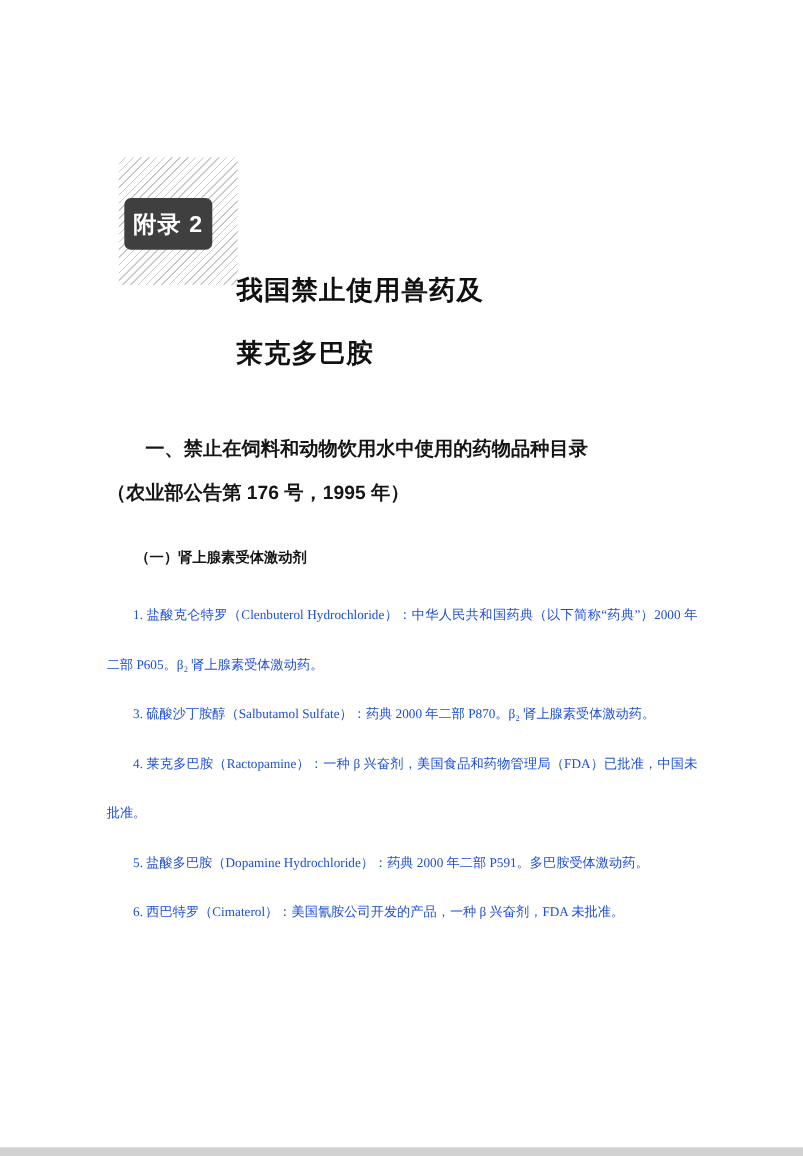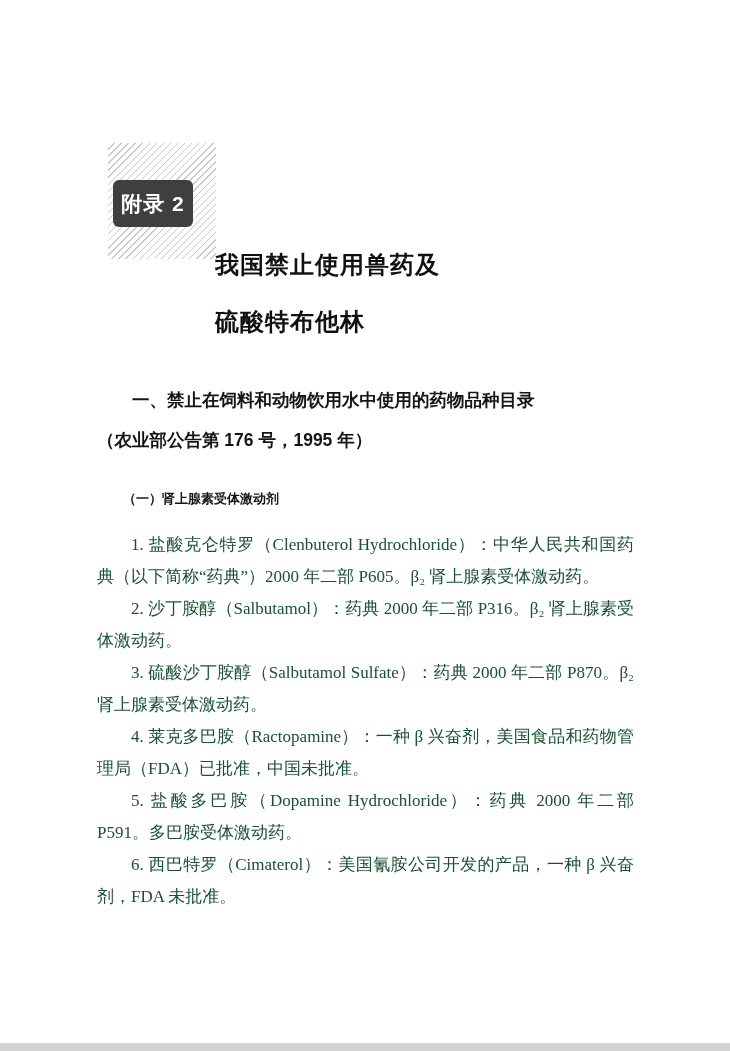--- a/index.html
+++ b/index.html
@@ -55,21 +55,21 @@
     font-family: "Liberation Sans", sans-serif;
     font-weight: bold;
     font-size: 24px;
     line-height: 57px;
     color: #111111;
     letter-spacing: 1px;
   }
   .content {
     position: absolute;
     left: 97px;
-    top: 380px;
+    top: 388px;
     width: 537px;
   }
   .sec-heading {
     font-family: "Liberation Sans", sans-serif;
     font-weight: bold;
     font-size: 17.5px;
     line-height: 40px;
     color: #151515;
   }
   .sec-heading .indent { text-indent: 2em; }
@@ -77,25 +77,25 @@
     font-family: "Liberation Sans", sans-serif;
     font-weight: bold;
     font-size: 13px;
     line-height: 26px;
     margin-top: 26px;
     text-indent: 2em;
     color: #151515;
   }
   .paras { margin-top: 17px; }
   .paras p {
-    font-size: 17px;
-    line-height: 32px;
+    font-size: 12px;
+    line-height: 45px;
     text-align: justify;
     text-indent: 2em;
-    color: #14532d;
+    color: #1d4ed8;
   }
   .bottom-strip {
     position: absolute;
     left: 0;
     bottom: 0;
     width: 730px;
     height: 8px;
     background: #d2d2d2;
   }
 </style>
@@ -105,35 +105,34 @@
 <div class="page">
 
   <div class="hatch"></div>
 
   <div class="badge">
     <span>附录 2</span>
   </div>
 
   <div class="title">
     <div>我国禁止使用兽药及</div>
-    <div>硫酸特布他林</div>
+    <div>莱克多巴胺</div>
   </div>
 
   <div class="content">
 
     <div class="sec-heading">
       <div class="indent">一、禁止在饲料和动物饮用水中使用的药物品种目录</div>
       <div>（农业部公告第 176 号，1995 年）</div>
     </div>
 
     <div class="sub-heading">（一）肾上腺素受体激动剂</div>
 
     <div class="paras">
       <p>1. 盐酸克仑特罗（Clenbuterol Hydrochloride）：中华人民共和国药典（以下简称“药典”）2000 年二部 P605。β₂ 肾上腺素受体激动药。</p>
-      <p>2. 沙丁胺醇（Salbutamol）：药典 2000 年二部 P316。β₂ 肾上腺素受体激动药。</p>
       <p>3. 硫酸沙丁胺醇（Salbutamol Sulfate）：药典 2000 年二部 P870。β₂ 肾上腺素受体激动药。</p>
       <p>4. 莱克多巴胺（Ractopamine）：一种 β 兴奋剂，美国食品和药物管理局（FDA）已批准，中国未批准。</p>
       <p>5. 盐酸多巴胺（Dopamine Hydrochloride）：药典 2000 年二部 P591。多巴胺受体激动药。</p>
       <p>6. 西巴特罗（Cimaterol）：美国氰胺公司开发的产品，一种 β 兴奋剂，FDA 未批准。</p>
     </div>
 
   </div>
 
   <div class="bottom-strip"></div>
 

